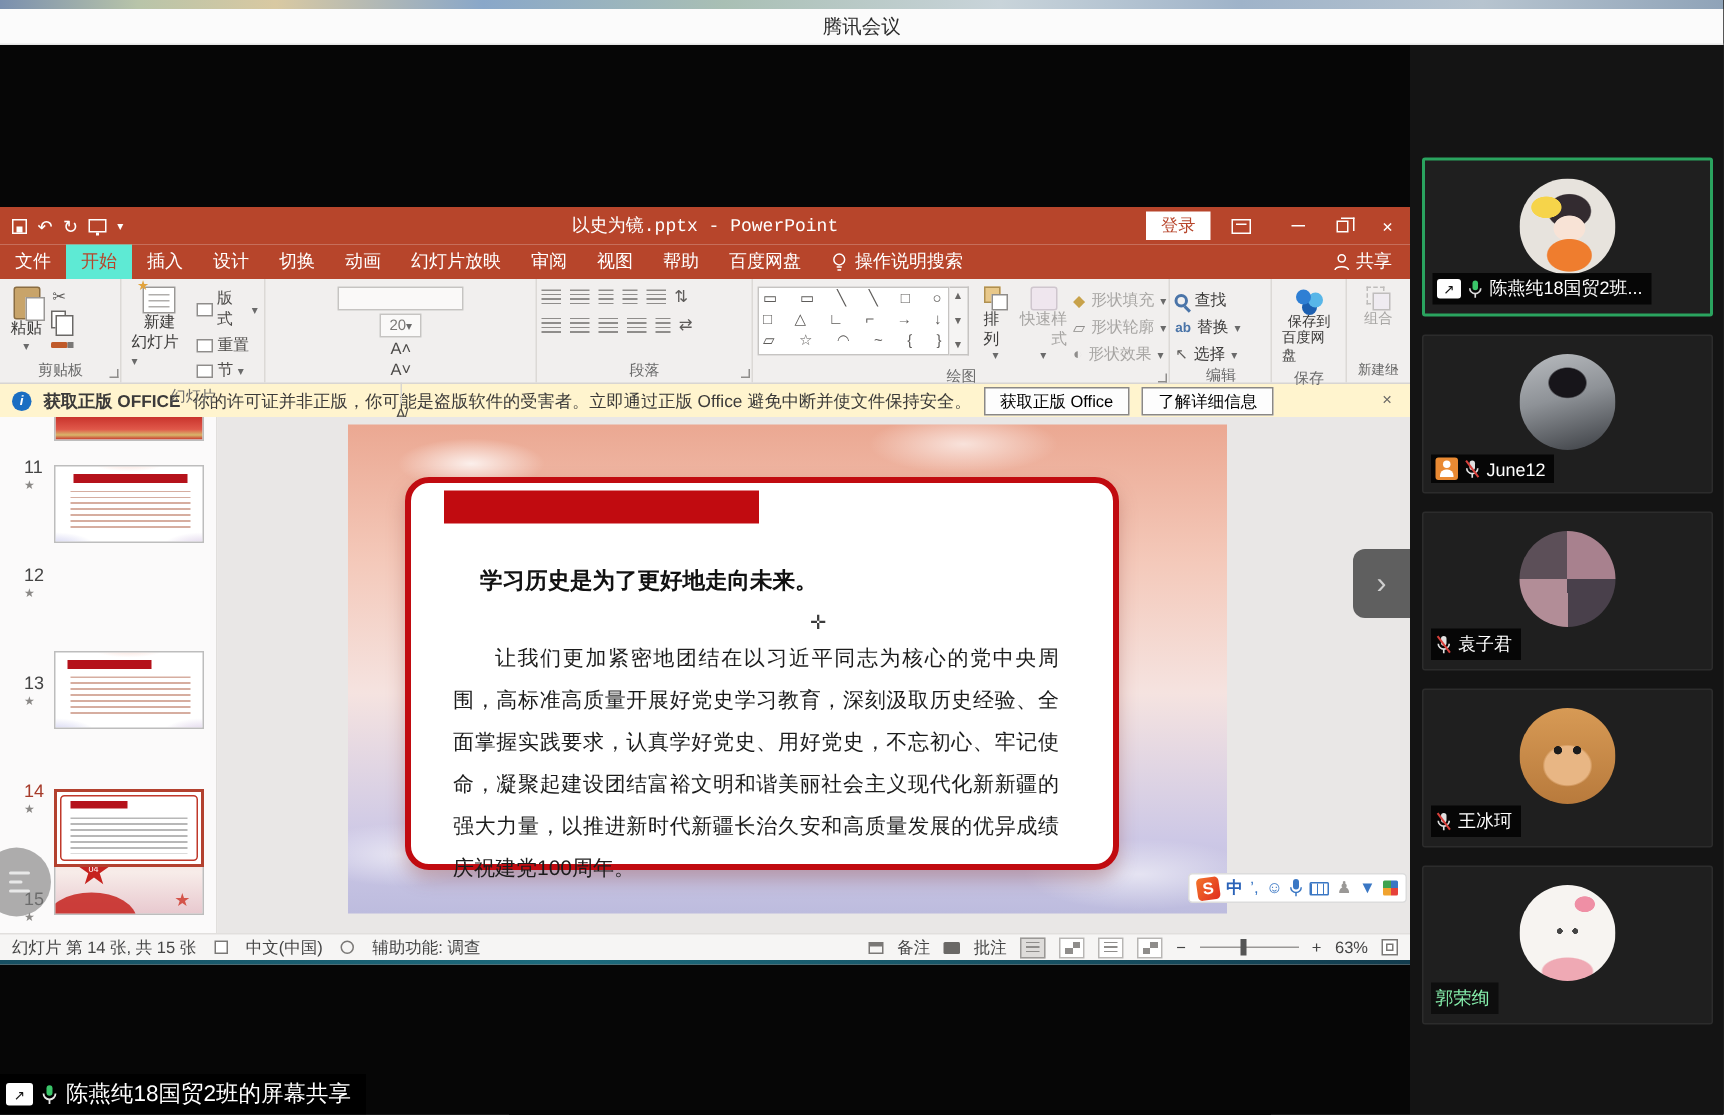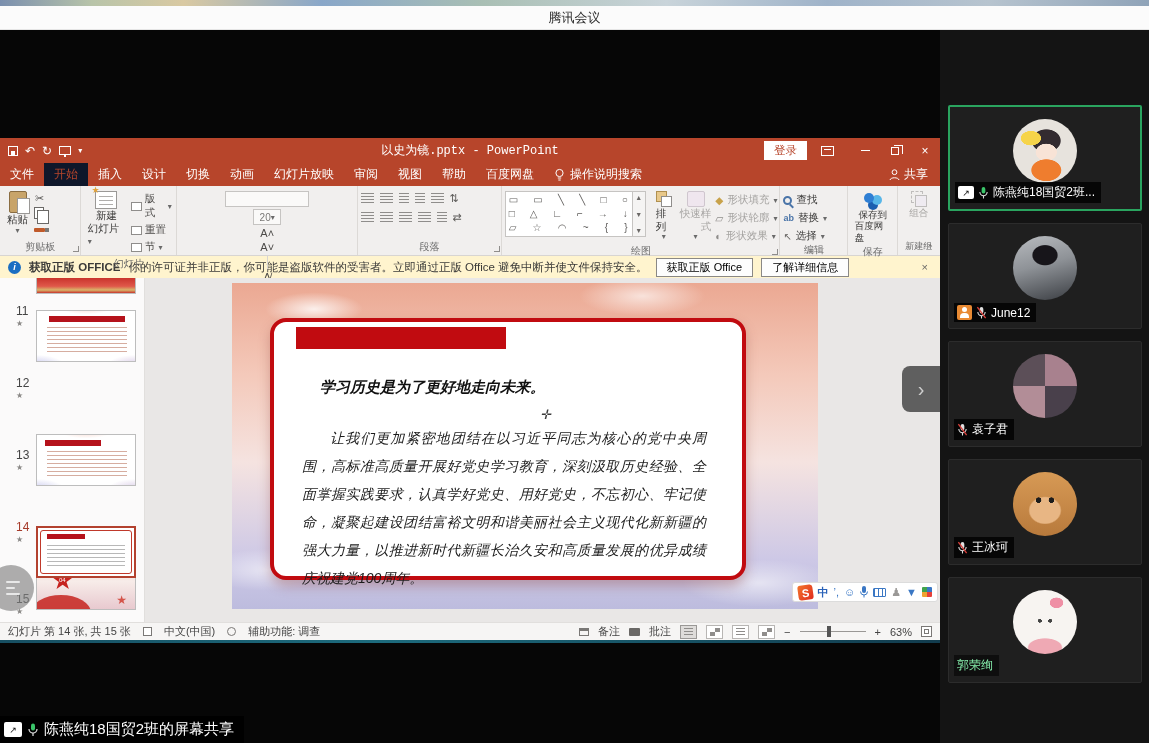--- a/index.html
+++ b/index.html
@@ -30,21 +30,21 @@
   .login-btn { background:#fff; color:#b7452b; font-size:11.5px; padding:2px 10px; border:none; margin-right:14px; cursor:default; }
   .i-ribbonopt { width:13px; height:10px; border:1px solid #fff; margin-right:16px; position:relative;}
   .i-ribbonopt:after{content:""; position:absolute; left:2px; top:2px; right:2px; height:1px; background:#fff;}
   .winbtn { width:30px; height:100%; display:flex; align-items:center; justify-content:center; color:#fff; font-size:12px; }
   .i-min { width:9px; height:1px; background:#fff; }
   .i-restore { width:8px; height:8px; border:1px solid #fff; position:relative; }
   .i-restore:before { content:""; position:absolute; left:2px; top:-3px; width:8px; height:8px; border:1px solid #fff; border-bottom:none; border-left:none; }
 
   .tabrow { height:23px; background:#b7452b; display:flex; align-items:stretch; color:#fff; font-size:12px; position:relative; }
   .tab { display:flex; align-items:center; padding:0 10px; white-space:nowrap; }
-  .tab.active { background:#0f172a; color:#b7452b; }
+  .tab.active { background:#5eead4; color:#b7452b; }
   .tab-search { display:flex; align-items:center; gap:5px; padding:0 10px; }
   .share-tab { margin-left:auto; display:flex; align-items:center; gap:4px; padding:0 12px; font-size:12px; }
 
   
   .ribbon { height:70px; background:#f1efee; display:flex; border-bottom:1px solid #d8d5d2; position:relative; }
   .rg { height:100%; box-shadow:inset -1px 0 0 #dcd9d6; display:flex; flex-direction:column; padding-top:3px; }
   .rg-body { flex:1; display:flex; align-items:flex-start; padding:0 3px; }
   .rg-label { height:15px; font-size:10px; color:#6a6a6a; text-align:center; position:relative; }
   .dlg { position:absolute; right:2px; bottom:3px; width:6px; height:6px; border-right:1px solid #8f8d8b; border-bottom:1px solid #8f8d8b; }
   .bigbtn { display:flex; flex-direction:column; align-items:center; font-size:10.5px; color:#3b3a39; padding:2px 4px; line-height:1.2; }
@@ -130,21 +130,21 @@
   .t14inner .lines { position:absolute; left:6px; right:6px; top:14px; height:24px;
     background:repeating-linear-gradient(#999 0 1px, transparent 1px 4px); opacity:.7; }
 
   .canvas { flex:1; background:#e9e7e6; position:relative; }
   .slide { position:absolute; left:87px; top:5px; width:586px; height:326px;
     background:
       radial-gradient(70px 24px at 14% 8%, rgba(255,255,255,.8), transparent 70%),
       radial-gradient(90px 28px at 70% 4%, rgba(255,255,255,.65), transparent 70%),
       radial-gradient(110px 34px at 90% 92%, rgba(255,255,255,.55), transparent 70%),
       radial-gradient(90px 30px at 6% 88%, rgba(255,255,255,.55), transparent 70%),
-      linear-gradient(180deg,#eba892 0%,#f4c9ba 28%,#f5e3e0 55%,#cdc8e6 85%,#bdbcde 100%); font-style: italic; }
+      linear-gradient(180deg,#eba892 0%,#f4c9ba 28%,#f5e3e0 55%,#cdc8e6 85%,#bdbcde 100%); }
   .card { position:absolute; left:38px; top:35px; width:476px; height:262px; background:#fff;
     border:4px solid #c10b10; border-radius:16px; box-shadow:0 6px 12px rgba(150,70,60,.35); }
   .card-titlebar { position:absolute; left:22px; top:5px; width:210px; height:22px; background:#c10b10; }
   .slide-heading { position:absolute; left:46px; top:56px; font-size:15px; font-weight:bold; color:#111; }
   .slide-body { position:absolute; left:28px; top:102px; width:404px; font-size:14px; color:#1c1c1c;
     line-height:28px; text-align:justify; text-indent:2em; }
   .cursor { position:absolute; left:266px; top:85px; font-size:13px; color:#3c3c3c; }
   .next-btn { position:absolute; right:0; top:88px; width:38px; height:46px; background:#5f5f5f;
     border-radius:8px 0 0 8px; color:#cfcfcf; font-size:20px; display:flex; align-items:center; justify-content:center; }
   .sogou { position:absolute; right:2px; bottom:20px; height:20px; display:flex; align-items:center; gap:5px;

